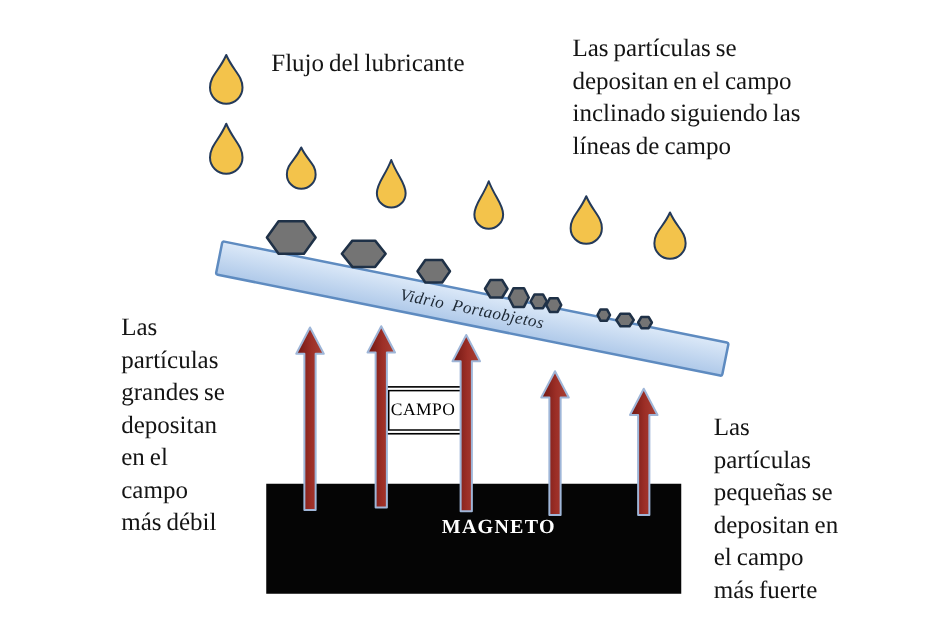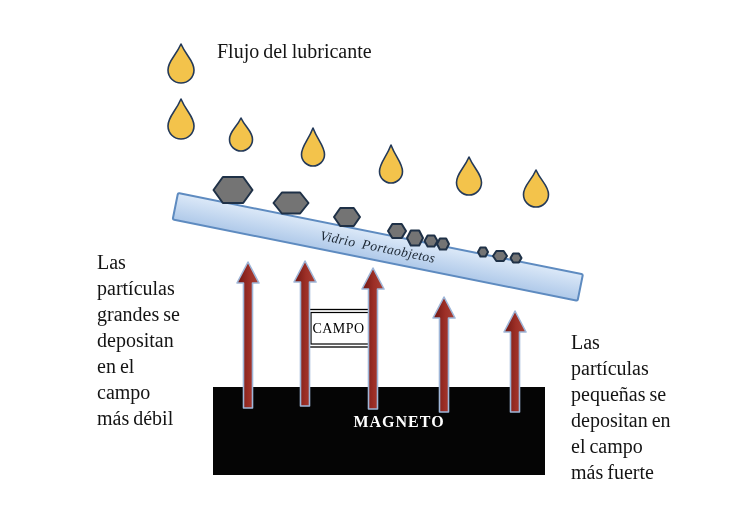--- a/index.html
+++ b/index.html
@@ -68,20 +68,24 @@
       <polygon points="510.5,258 513.14,253.5 518.86,253.5 521.5,258 518.86,262.5 513.14,262.5" fill="#747474" stroke="#1F3147" stroke-width="2" stroke-linejoin="round"></polygon>
       <path d="M 181 44 C 186.46 56.480000000000004 194 60.64 194 70 A 13 13 0 1 1 168 70 C 168 60.64 175.54 56.480000000000004 181 44 Z" fill="#F3C34B" stroke="#243A5A" stroke-width="1.6" stroke-linejoin="round"></path>
       <path d="M 181 99 C 186.46 111.96 194 116.64 194 126 A 13 13 0 1 1 168 126 C 168 116.64 175.54 111.96 181 99 Z" fill="#F3C34B" stroke="#243A5A" stroke-width="1.6" stroke-linejoin="round"></path>
       <path d="M 241 118 C 245.83 128.32 252.5 131.22 252.5 139.5 A 11.5 11.5 0 1 1 229.5 139.5 C 229.5 131.22 236.17 128.32 241 118 Z" fill="#F3C34B" stroke="#243A5A" stroke-width="1.6" stroke-linejoin="round"></path>
       <path d="M 313 128 C 317.83 140.72 324.5 146.22 324.5 154.5 A 11.5 11.5 0 1 1 301.5 154.5 C 301.5 146.22 308.17 140.72 313 128 Z" fill="#F3C34B" stroke="#243A5A" stroke-width="1.6" stroke-linejoin="round"></path>
       <path d="M 391 145 C 395.83 157.72 402.5 163.22 402.5 171.5 A 11.5 11.5 0 1 1 379.5 171.5 C 379.5 163.22 386.17 157.72 391 145 Z" fill="#F3C34B" stroke="#243A5A" stroke-width="1.6" stroke-linejoin="round"></path>
       <path d="M 469 157 C 474.25 169.24 481.5 173.5 481.5 182.5 A 12.5 12.5 0 1 1 456.5 182.5 C 456.5 173.5 463.75 169.24 469 157 Z" fill="#F3C34B" stroke="#243A5A" stroke-width="1.6" stroke-linejoin="round"></path>
       <path d="M 536 170 C 541.25 181.76 548.5 185.5 548.5 194.5 A 12.5 12.5 0 1 1 523.5 194.5 C 523.5 185.5 530.75 181.76 536 170 Z" fill="#F3C34B" stroke="#243A5A" stroke-width="1.6" stroke-linejoin="round"></path>
     </svg>
   <div class="lbl lbl-flujo">Flujo del lubricante</div>
+  <div class="lbl lbl-topright">Las partículas se
+depositan en el campo
+inclinado siguiendo las
+líneas de campo</div>
   <div class="lbl lbl-left">Las
 partículas
 grandes se
 depositan
 en el
 campo
 más débil</div>
   <div class="lbl lbl-right">Las
 partículas
 pequeñas se

